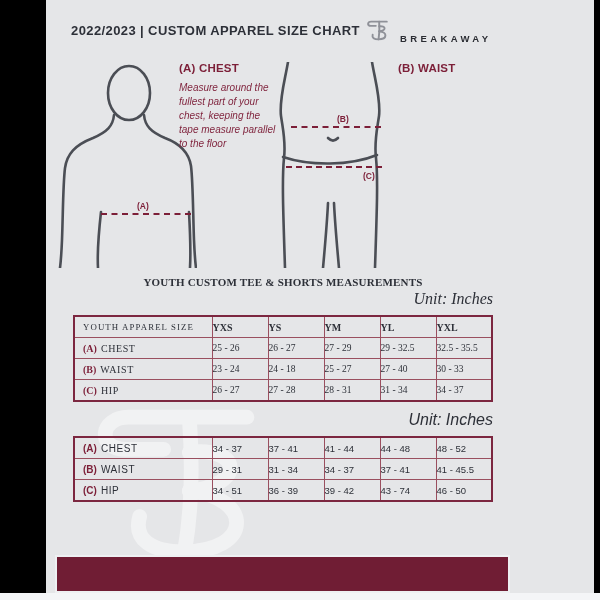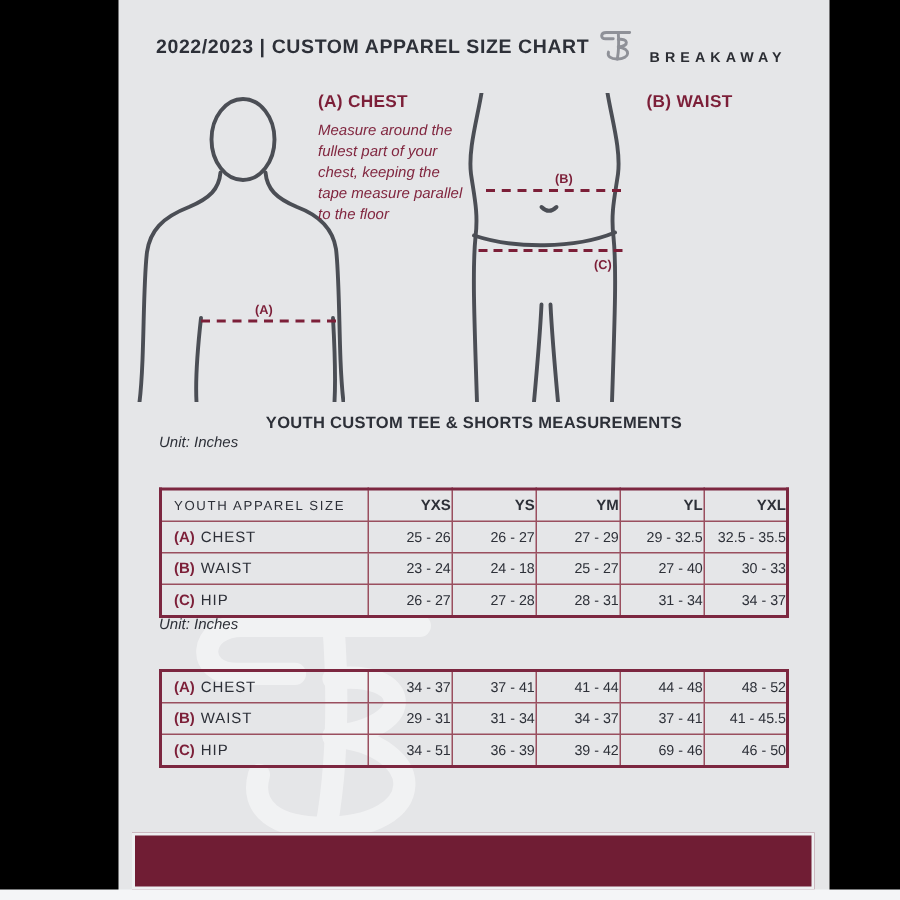--- a/index.html
+++ b/index.html
@@ -2,21 +2,21 @@
 <html><head>
 <meta charset="utf-8">
 <style>
   html,body{margin:0;padding:0;}
   body{
     width:600px;height:600px;position:relative;background:#000;
     font-family:"Liberation Sans",sans-serif;overflow:hidden;
   }
   .abs{position:absolute;}
   .doc{
-    position:absolute;left:79px;top:0;width:474px;height:600px;
+    position:absolute;left:46px;top:0;width:548px;height:600px;
     background:#e5e6e8;overflow:hidden;
   }
   
   .hdr-title{
     left:25px;top:23px;font-size:13px;font-weight:bold;color:#2d3038;
     letter-spacing:0.4px;white-space:nowrap;
   }
   .brand{left:318px;top:17px;display:flex;align-items:flex-end;}
   .brand svg{width:27px;height:27px;color:#8f9198;}
   .brand-name{
@@ -30,29 +30,29 @@
   .marker{
     font-size:8.5px;font-weight:bold;color:#7c1f38;white-space:nowrap;
   }
   
   .g-block{line-height:1.1;}
   .g-head{font-size:11.5px;font-weight:bold;color:#7c1f38;letter-spacing:0.2px;}
   .g-body{margin-top:6px;font-size:10px;font-style:italic;color:#81263f;line-height:1.42;}
   
   .tbl-wrap{left:27px;width:420px;z-index:2;}
   .tbl-title{text-align:center;font-size:11px;font-weight:bold;color:#2d3038;letter-spacing:0.2px;}
-  .tbl-unit{text-align:left;font-size:10px;font-style:italic;color:#2d3038;margin-top:2px;}
+  .tbl-unit{text-align:right;font-size:16px;font-style:italic;color:#2d3038;margin-top:2px;}
   table{
-    border-collapse:collapse;table-layout:fixed;width:420px;margin-top:24px;
+    border-collapse:collapse;table-layout:fixed;width:420px;margin-top:7px;
     border:2px solid #7c2740;background:transparent;
   }
   col.c0{width:138px;}
   th,td{
     border:1.2px solid #9a4f5f;height:20px;padding:0;
-    font-size:9.5px;color:#2d3038;text-align:right;font-weight:normal;
+    font-size:9.5px;color:#2d3038;text-align:left;font-weight:normal;
   }
   th.sizecol{font-weight:bold;font-size:10px;}
   th.lblcol,td.lblcol{text-align:left;padding-left:8px;}
   th.lblcol{font-size:8.8px;letter-spacing:1.1px;font-weight:normal;}
   td.lblcol{font-size:10px;}
   .rowkey{color:#7c1f38;font-weight:bold;}
   .rowname{margin-left:4px;letter-spacing:0.6px;}
   
   .watermark{left:28px;top:382px;width:205px;height:205px;color:#ffffff;opacity:0.48;z-index:1;}
   .footer-bar{
@@ -121,21 +121,21 @@
     <span class="abs marker" style="left:62px;top:52px;">(B)</span>
     <div class="abs dash" style="left:11px;top:104px;width:96px;"></div>
     <span class="abs marker" style="left:88px;top:109px;">(C)</span>
   </div>
 
   <div class="abs g-block" style="left:352px;top:62px;width:114px;">
     <div class="g-head">(B) WAIST</div>
   </div>
 
 
-  <div class="abs tbl-wrap" style="top:276px;">
+  <div class="abs tbl-wrap" style="top:276px;font-family:Liberation Serif, serif;">
     <div class="tbl-title">YOUTH CUSTOM TEE &amp; SHORTS MEASUREMENTS</div>
     <div class="tbl-unit">Unit: Inches</div>
     <table>
       <colgroup>
           <col class="c0">
           <col>
           <col>
           <col>
           <col>
           <col>
@@ -203,21 +203,21 @@
         <td>31 - 34</td>
         <td>34 - 37</td>
         <td>37 - 41</td>
         <td>41 - 45.5</td>
       </tr>
       <tr>
         <td class="lblcol"><span class="rowkey">(C)</span><span class="rowname">HIP</span></td>
         <td>34 - 51</td>
         <td>36 - 39</td>
         <td>39 - 42</td>
-        <td>69 - 46</td>
+        <td>43 - 74</td>
         <td>46 - 50</td>
       </tr>
     </tbody>
       </table>
   </div>
 
   <div class="abs footer-bar"></div>
 </div>
 
 <div class="abs bottom-strip"></div>

